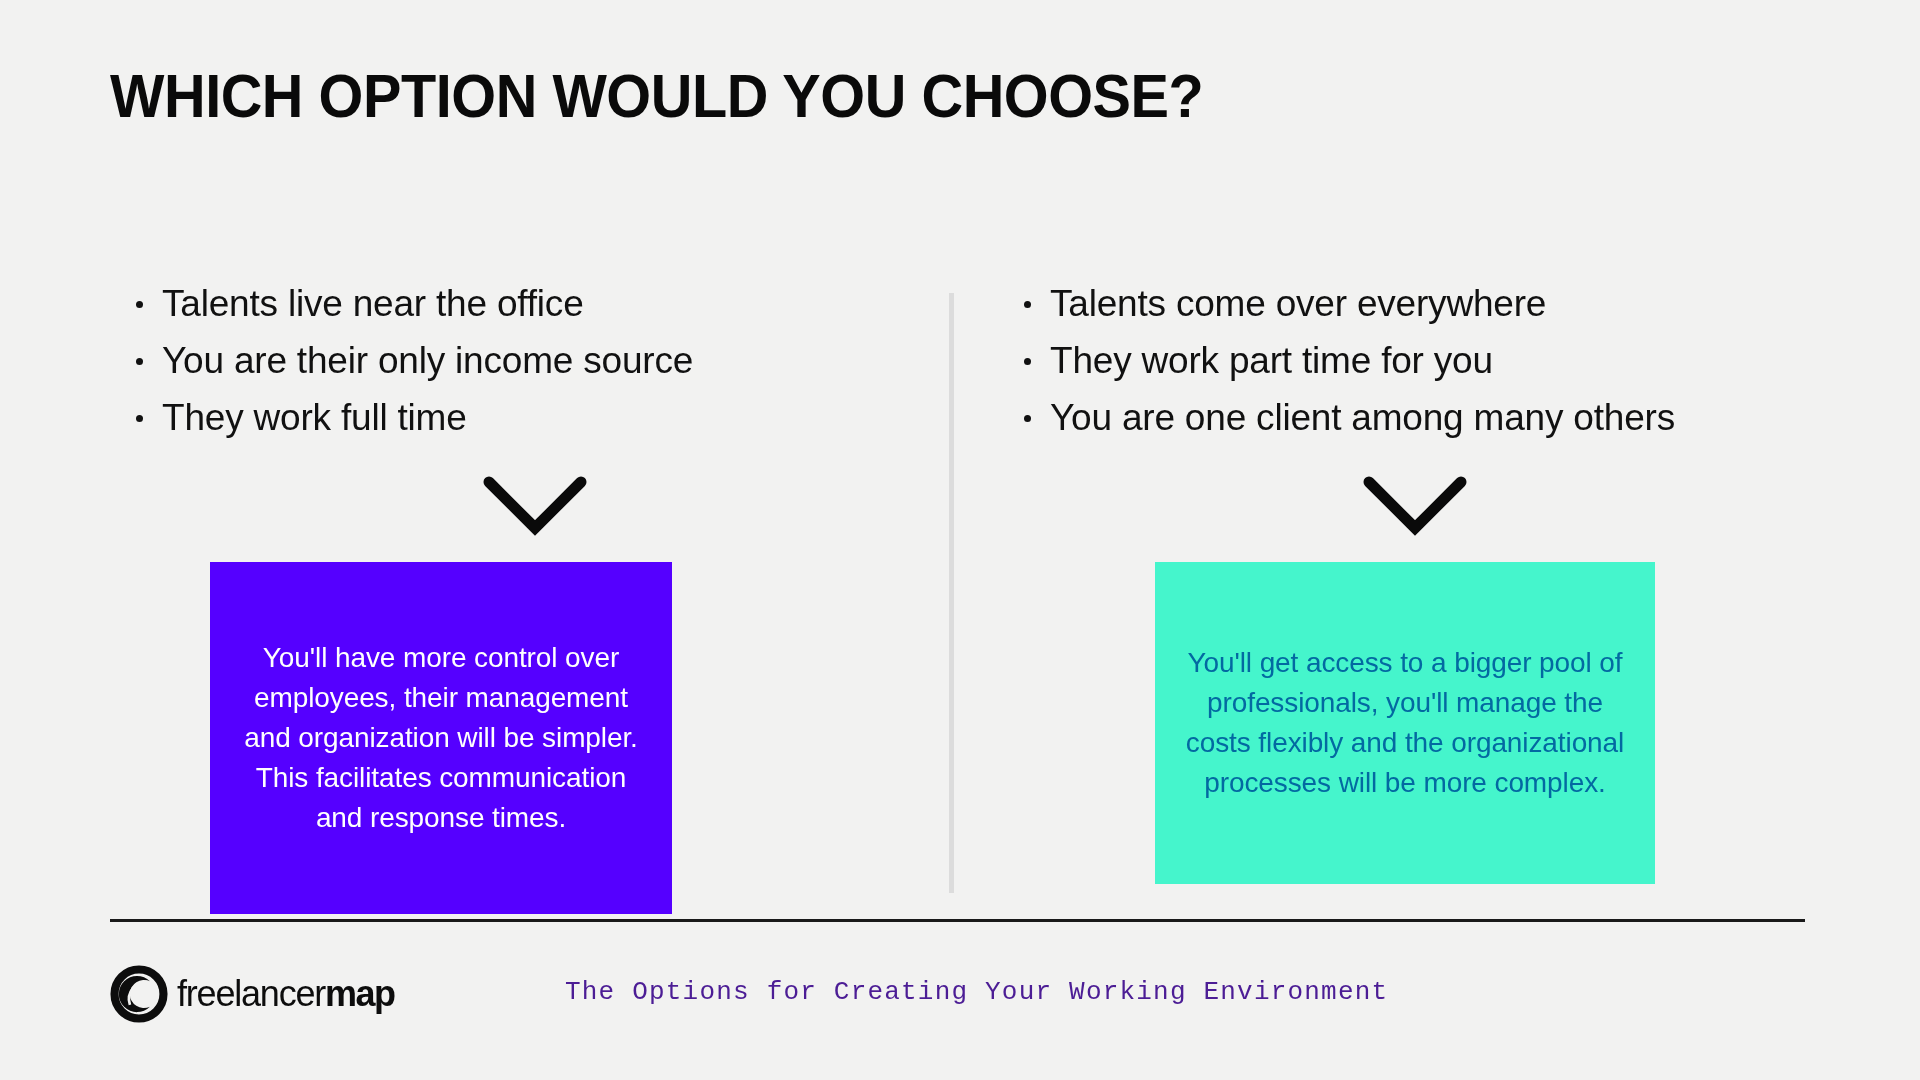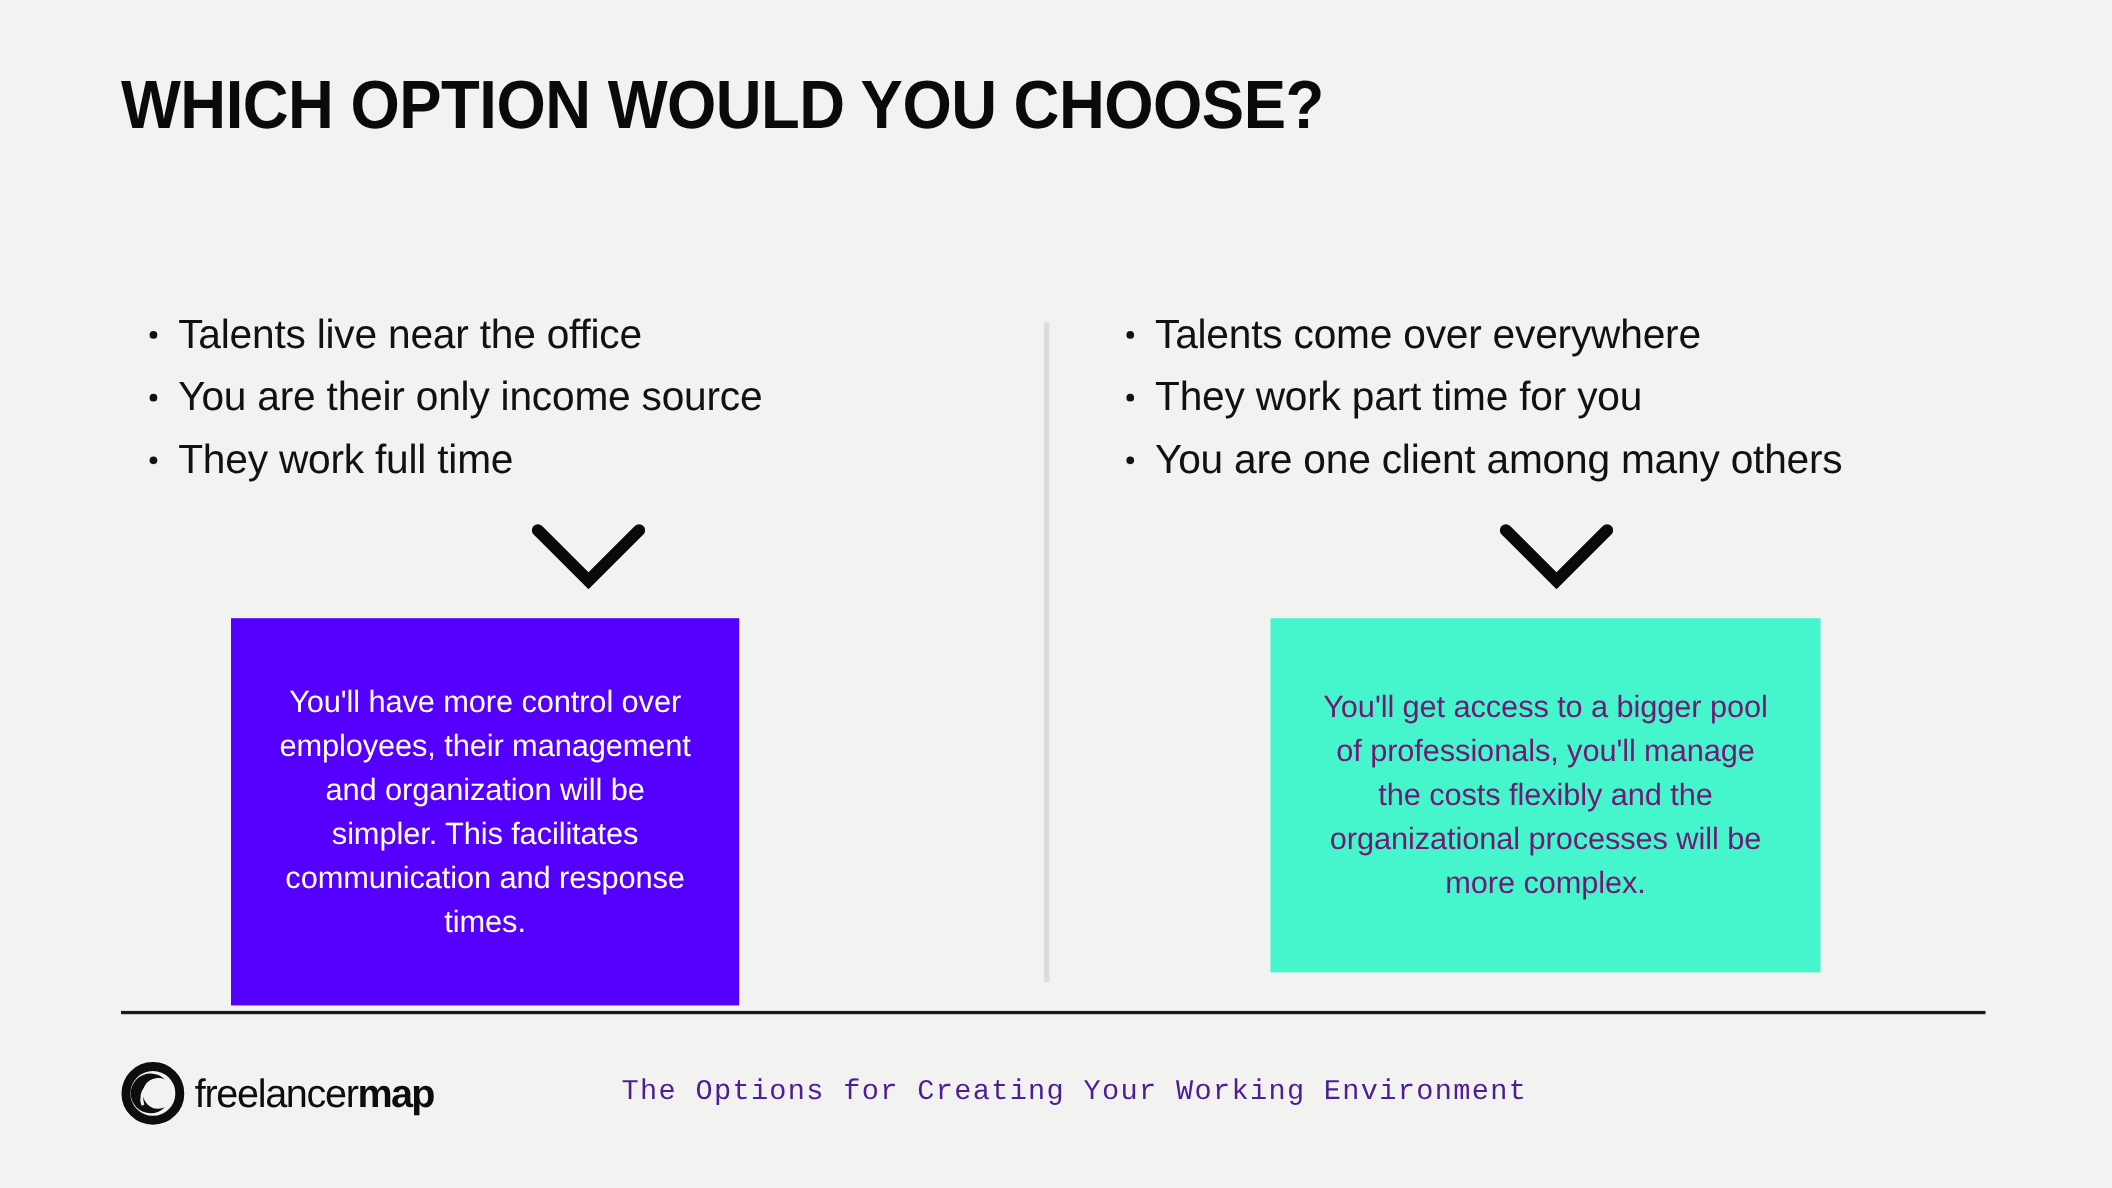--- a/index.html
+++ b/index.html
@@ -92,42 +92,42 @@
     justify-content: center;
   }
   .column.left  .chevron-wrap { padding-right: 180px; }
   .column.right .chevron-wrap { padding-right: 170px; }
   .chevron-icon { display: block; }
 
   
   .result-box {
     margin-top: 26px;
     box-sizing: border-box;
-    padding: 26px 38px;
+    padding: 26px 22px;
     text-align: center;
     font-size: 28px;
     line-height: 40px;
     letter-spacing: -0.1px;
     display: flex;
     align-items: center;
     justify-content: center;
   }
   .box-purple {
     width: 462px;
     height: 352px;
     margin-left: 80px;
     background: #5500FF;
     color: #FFFFFF;
   }
   .box-teal {
     width: 500px;
     height: 322px;
     margin-left: 145px;
     background: #45F5CC;
-    color: #701a75;
+    color: #0369a1;
   }
   .result-text { display: block; width: 100%; }
 
   
   .footer-rule {
     position: absolute;
     left: 110px;
     top: 919px;
     width: 1695px;
     height: 3px;

